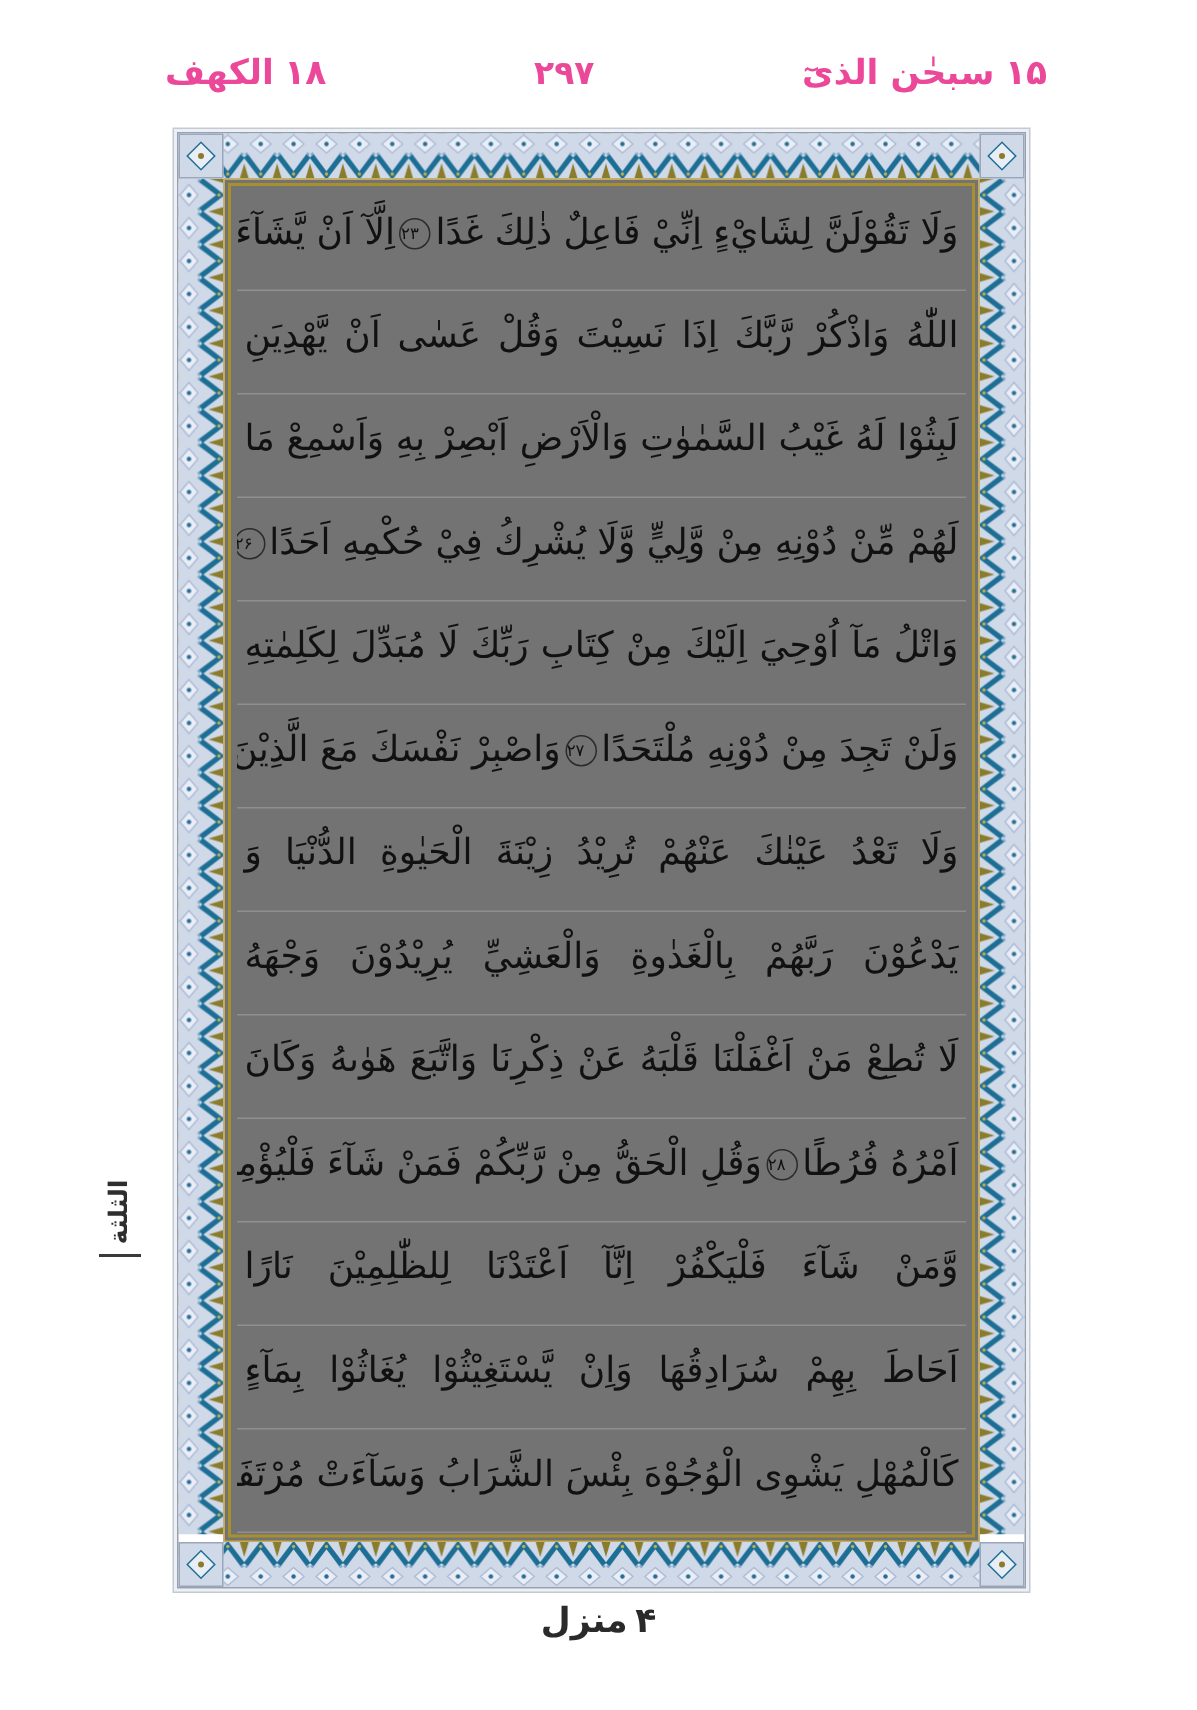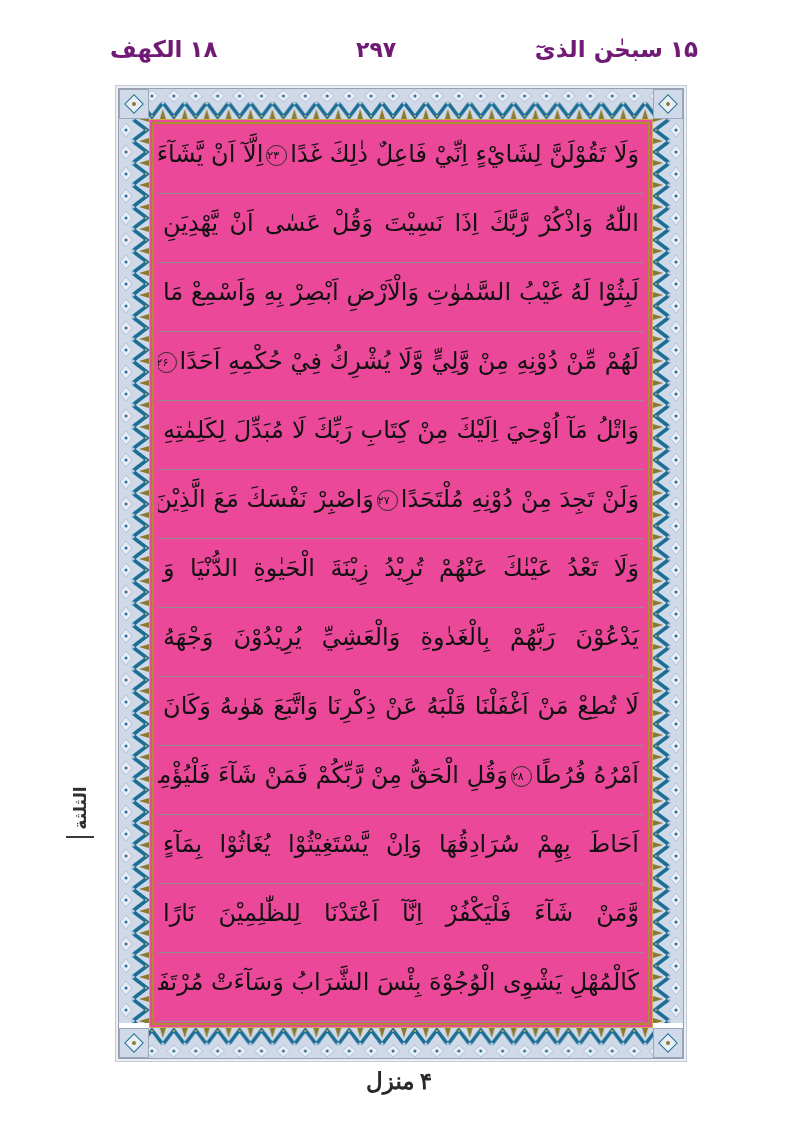--- a/index.html
+++ b/index.html
@@ -4,21 +4,21 @@
 <style>
   html,body{margin:0;padding:0;}
   body{
     width:798px;height:1140px;position:relative;background:#ffffff;
     font-family:"DejaVu Sans", sans-serif;color:#1c1c1c;overflow:hidden;
   }
   
   .header{
     position:absolute;left:110px;right:100px;top:36px;
     display:flex;justify-content:space-between;align-items:baseline;
-    font-size:23px;font-weight:bold;color:#701a75;
+    font-size:23px;font-weight:bold;color:#ec4899;
   }
   .h-group{display:flex;flex-direction:row;gap:7px;align-items:baseline;direction:ltr;}
   .h-center{font-size:22px;text-align:right;}
   
   .frame{
     position:absolute;left:118px;top:88px;width:566px;height:971px;
     border:1px solid #97a0ae;background:#fff;box-sizing:border-box;
     box-shadow:0 0 0 2px #eceff4, 0 0 0 3px #c3cad6;
   }
   .b-top,.b-bottom{position:absolute;left:0;width:100%;height:30px;}
@@ -37,21 +37,21 @@
     border:1.5px solid var(--chevron_teal);transform:rotate(45deg);
   }
   .corner::after{
     content:"";position:absolute;width:4px;height:4px;border-radius:50%;
     background:var(--accent_olive);
   }
   .c-tl{top:0;left:0;}  .c-tr{top:0;right:0;}
   .c-bl{bottom:0;left:0;} .c-br{bottom:0;right:0;}
   
   .text-wrap{
-    position:absolute;inset:30px;background:#ec4899;box-sizing:border-box;
+    position:absolute;inset:30px;background:#737373;box-sizing:border-box;
     border:1px solid #c9ac4e;padding:2px;
   }
   .text-area{
     height:100%;box-sizing:border-box;border:2px solid var(--inner_gold);
     padding:1px 4px;
   }
   .lines{display:flex;flex-direction:column;height:100%;}
   .text-line{
     flex:1;box-sizing:border-box;border-bottom:1px solid #8f8f8f;
     direction:rtl;text-align:justify;text-align-last:justify;
@@ -70,21 +70,21 @@
     display:flex;flex-direction:column;align-items:center;justify-content:center;
   }
   .mn-text{
     transform:rotate(-90deg);font-size:17px;font-weight:bold;color:#2e2e2e;
     white-space:nowrap;
   }
   .mn-rule{width:28px;height:2px;background:#3a3a3a;margin-top:18px;}
   
   .footer{
     position:absolute;left:0;right:0;top:1068px;text-align:center;
-    font-size:23px;font-weight:bold;color:#2a2a2a;font-family:Liberation Serif, serif;
+    font-size:23px;font-weight:bold;color:#2a2a2a;
   }
   .footer .f-group{display:inline-flex;gap:5px;direction:ltr;align-items:baseline;}
 </style>
 </head>
 <body>
 
 <div class="page">
 
   <div class="header">
     <div class="h-group">
@@ -175,22 +175,22 @@
             <div class="text-line" dir="rtl"><span>وَلَا تَقُوْلَنَّ لِشَايْءٍ اِنِّيْ فَاعِلٌ ذٰلِكَ غَدًا</span><span class="ayah-marker">۲۳</span><span>اِلَّآ اَنْ يَّشَآءَ</span></div>
             <div class="text-line" dir="rtl"><span>اللّٰهُ وَاذْكُرْ رَّبَّكَ اِذَا نَسِيْتَ وَقُلْ عَسٰى اَنْ يَّهْدِيَنِ</span></div>
             <div class="text-line" dir="rtl"><span>لَبِثُوْا لَهُ غَيْبُ السَّمٰوٰتِ وَالْاَرْضِ اَبْصِرْ بِهِ وَاَسْمِعْ مَا</span></div>
             <div class="text-line" dir="rtl"><span>لَهُمْ مِّنْ دُوْنِهِ مِنْ وَّلِيٍّ وَّلَا يُشْرِكُ فِيْ حُكْمِهِ اَحَدًا</span><span class="ayah-marker">۲۶</span></div>
             <div class="text-line" dir="rtl"><span>وَاتْلُ مَآ اُوْحِيَ اِلَيْكَ مِنْ كِتَابِ رَبِّكَ لَا مُبَدِّلَ لِكَلِمٰتِهِ</span></div>
             <div class="text-line" dir="rtl"><span>وَلَنْ تَجِدَ مِنْ دُوْنِهِ مُلْتَحَدًا</span><span class="ayah-marker">۲۷</span><span>وَاصْبِرْ نَفْسَكَ مَعَ الَّذِيْنَ</span></div>
             <div class="text-line" dir="rtl"><span>وَلَا تَعْدُ عَيْنٰكَ عَنْهُمْ تُرِيْدُ زِيْنَةَ الْحَيٰوةِ الدُّنْيَا وَ</span></div>
             <div class="text-line" dir="rtl"><span>يَدْعُوْنَ رَبَّهُمْ بِالْغَدٰوةِ وَالْعَشِيِّ يُرِيْدُوْنَ وَجْهَهُ</span></div>
             <div class="text-line" dir="rtl"><span>لَا تُطِعْ مَنْ اَغْفَلْنَا قَلْبَهُ عَنْ ذِكْرِنَا وَاتَّبَعَ هَوٰىهُ وَكَانَ</span></div>
             <div class="text-line" dir="rtl"><span>اَمْرُهُ فُرُطًا</span><span class="ayah-marker">۲۸</span><span>وَقُلِ الْحَقُّ مِنْ رَّبِّكُمْ فَمَنْ شَآءَ فَلْيُؤْمِنْ</span></div>
+            <div class="text-line" dir="rtl"><span>وَّمَنْ شَآءَ فَلْيَكْفُرْ اِنَّآ اَعْتَدْنَا لِلظّٰلِمِيْنَ نَارًا</span></div>
             <div class="text-line" dir="rtl"><span>اَحَاطَ بِهِمْ سُرَادِقُهَا وَاِنْ يَّسْتَغِيْثُوْا يُغَاثُوْا بِمَآءٍ</span></div>
-            <div class="text-line" dir="rtl"><span>وَّمَنْ شَآءَ فَلْيَكْفُرْ اِنَّآ اَعْتَدْنَا لِلظّٰلِمِيْنَ نَارًا</span></div>
             <div class="text-line" dir="rtl"><span>كَالْمُهْلِ يَشْوِى الْوُجُوْهَ بِئْسَ الشَّرَابُ وَسَآءَتْ مُرْتَفَقًا</span></div>
           </div>
       </div>
     </div>
   </div>
 
   <div class="margin-note">
     <span class="mn-text">الثلثة</span>
     <div class="mn-rule"></div>
   </div>

